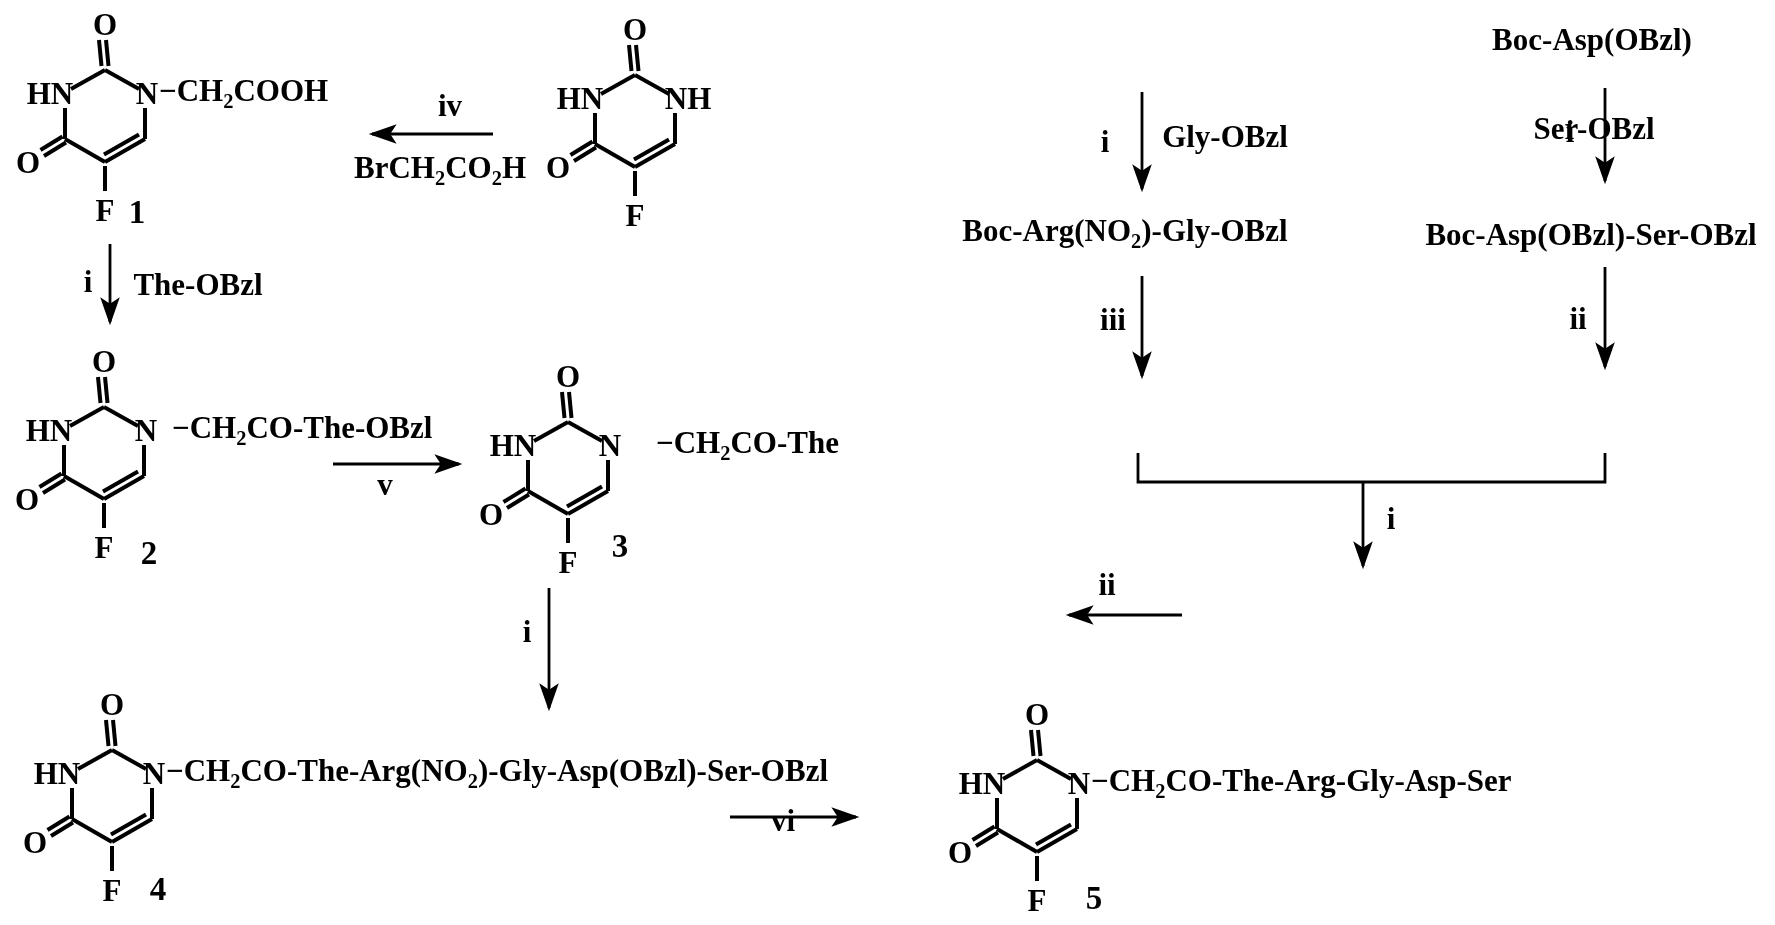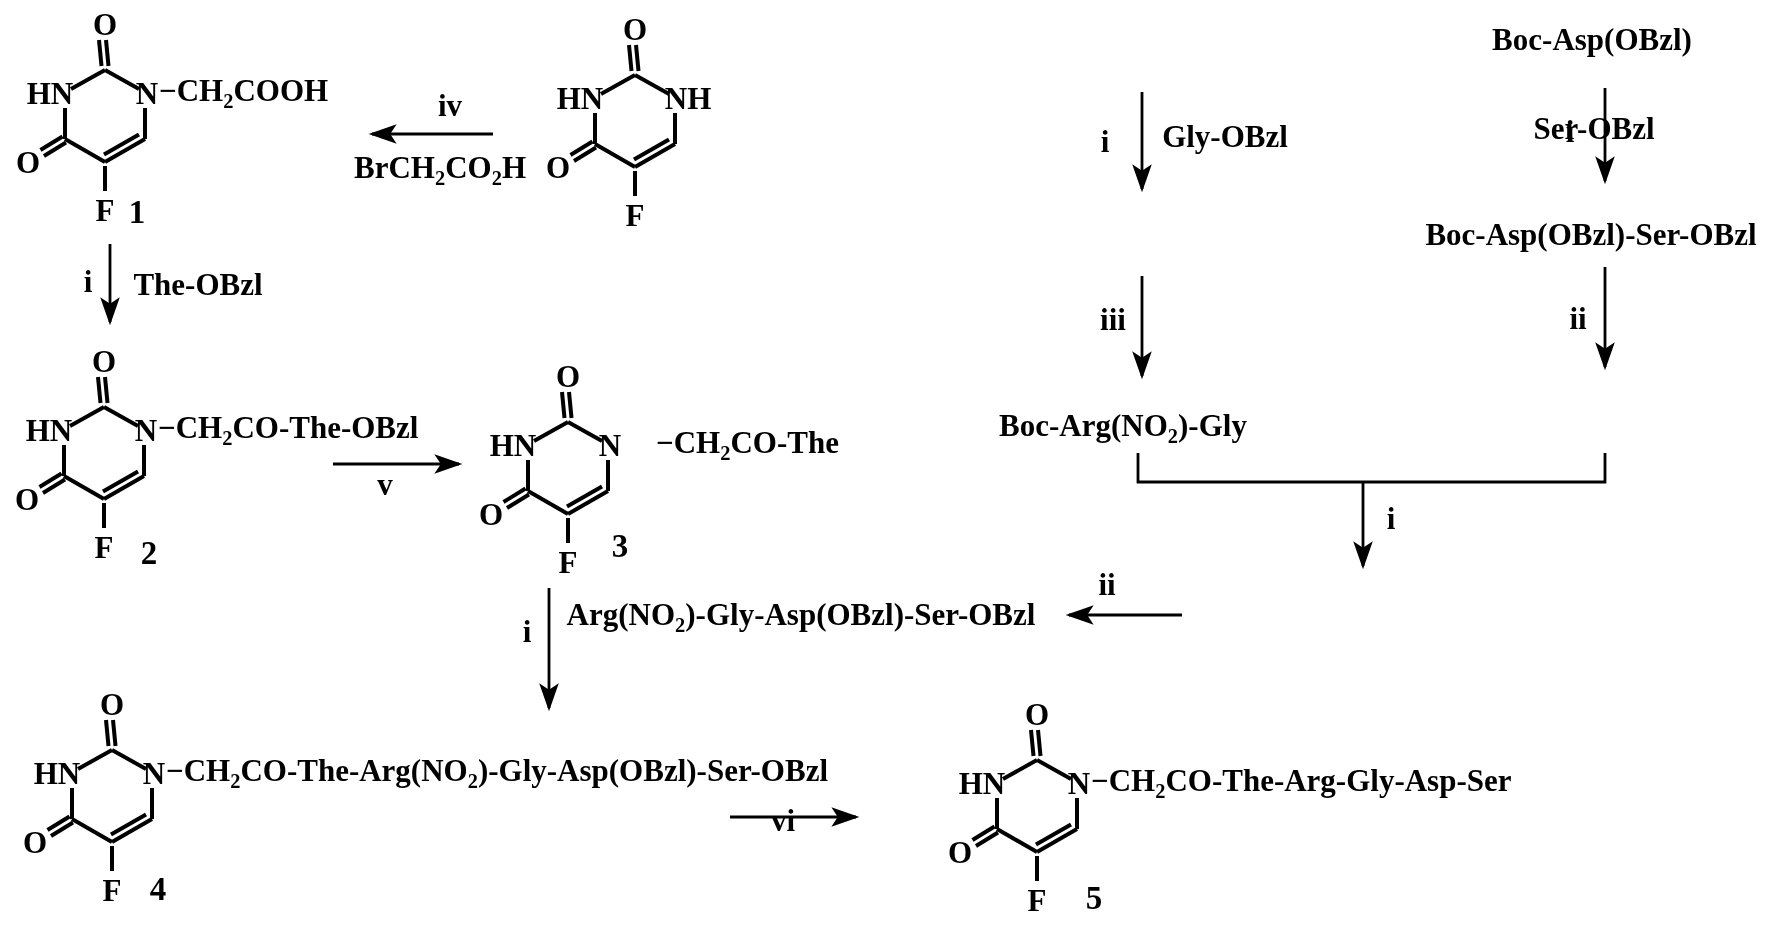--- a/index.html
+++ b/index.html
@@ -75,21 +75,21 @@
     <div class="tl" style="left:159px;top:93px">−CH<sub>2</sub>COOH</div>
     <div class="t" style="left:28px;top:162px">O</div>
     <div class="t" style="left:105px;top:210px">F</div>
     <div class="t num" style="left:137px;top:212px">1</div>
   </div>
 
   <div>
     <div class="t" style="left:104px;top:361px">O</div>
     <div class="t" style="left:49px;top:430px">HN</div>
     <div class="t" style="left:146px;top:430px">N</div>
-    <div class="tl" style="left:158px;top:430px">−CH<sub>2</sub>CO-The-OBzl</div>
+    <div class="tl" style="left:172px;top:430px">−CH<sub>2</sub>CO-The-OBzl</div>
     <div class="t" style="left:27px;top:499px">O</div>
     <div class="t" style="left:104px;top:547px">F</div>
     <div class="t num" style="left:149px;top:553px">2</div>
   </div>
 
   <div>
     <div class="t" style="left:568px;top:376px">O</div>
     <div class="t" style="left:513px;top:445px">HN</div>
     <div class="t" style="left:610px;top:445px">N</div>
     <div class="tl" style="left:656px;top:445px">−CH<sub>2</sub>CO-The</div>
@@ -112,23 +112,22 @@
     <div class="t" style="left:1037px;top:714px">O</div>
     <div class="t" style="left:982px;top:783px">HN</div>
     <div class="t" style="left:1079px;top:783px">N</div>
     <div class="tl" style="left:1091px;top:783px">−CH<sub>2</sub>CO-The-Arg-Gly-Asp-Ser</div>
     <div class="t" style="left:960px;top:852px">O</div>
     <div class="t" style="left:1037px;top:900px">F</div>
     <div class="t num" style="left:1094px;top:898px">5</div>
   </div>
 
   <div class="t" style="left:1592px;top:39px">Boc-Asp(OBzl)</div>
+  <div class="t" style="left:1125px;top:233px">Boc-Arg(NO<sub>2</sub>)-Gly-OBzl</div>
   <div class="t" style="left:1591px;top:234px">Boc-Asp(OBzl)-Ser-OBzl</div>
-  <div class="t" style="left:1123px;top:428px">Boc-Arg(NO<sub>2</sub>)-Gly</div>
-  <div class="t" style="left:801px;top:617px">Arg(NO<sub>2</sub>)-Gly-Asp(OBzl)-Ser-OBzl</div>
 
   <div class="t" style="left:450px;top:105px">iv</div>
   <div class="t" style="left:440px;top:170px">BrCH<sub>2</sub>CO<sub>2</sub>H</div>
   <div class="t" style="left:88px;top:281px">i</div>
   <div class="t" style="left:198px;top:284px">The-OBzl</div>
   <div class="t" style="left:385px;top:484px">v</div>
   <div class="t" style="left:527px;top:631px">i</div>
   <div class="t" style="left:783px;top:820px">vi</div>
   <div class="t" style="left:1105px;top:141px">i</div>
   <div class="t" style="left:1225px;top:136px">Gly-OBzl</div>

